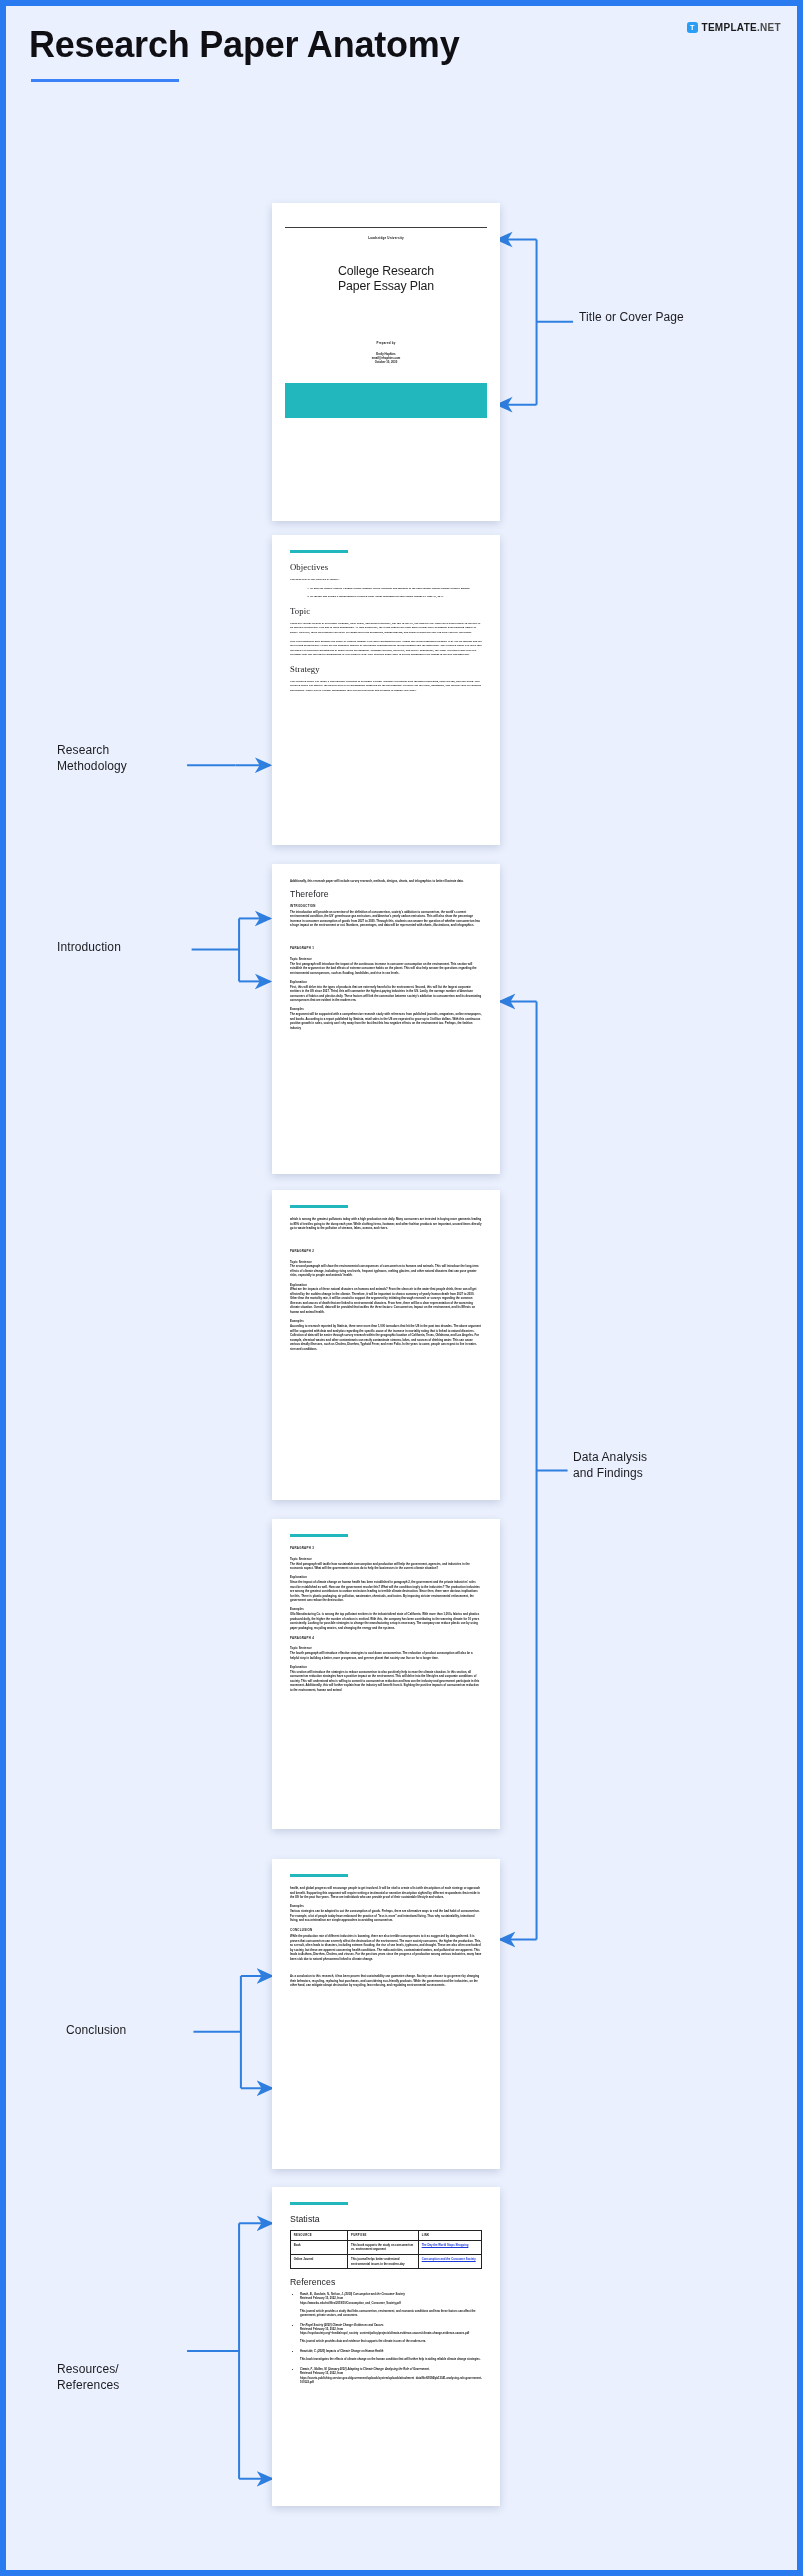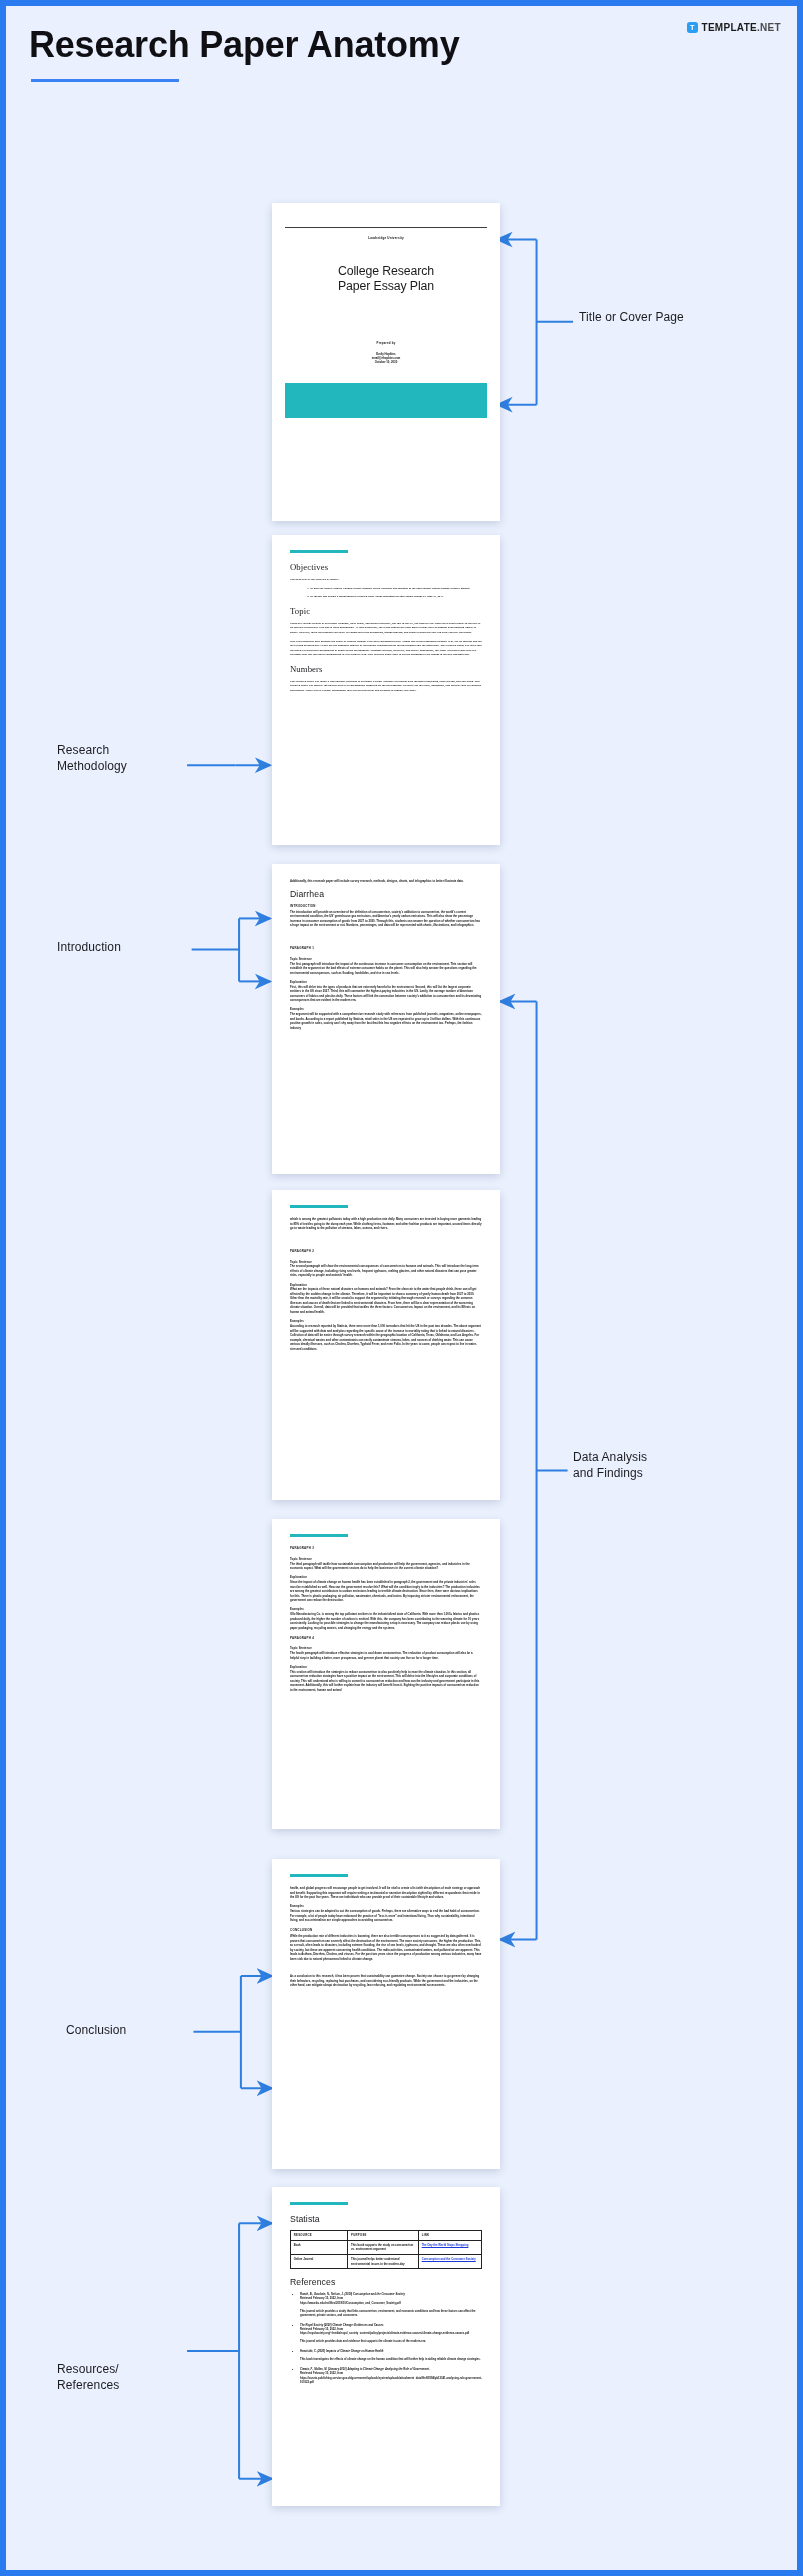--- a/index.html
+++ b/index.html
@@ -186,27 +186,27 @@
   <div class="accent-bar"></div>
   <div class="doc-h1">Objectives</div>
   <p class="doc-p">The objectives of this plan are as follows:</p>
   <ol class="doc-ol">
     <li>To help the Junior Climate Change Science students create strategies and methods in the fight against climate change within 8 months.</li>
     <li>To submit and defend a comprehensive research study about consumerism and climate change by June 16, 2031.</li>
   </ol>
   <div class="doc-h1" style="margin-top:6.4px;">Topic</div>
   <p class="doc-p">There are various records of disastrous typhoons, flash floods, and natural disasters, not just in the US, but globally too. There have been records in the past of an increase in mortality rate due to these phenomena. As time progresses, the warm climate has been more evident and yet humans keep pointing fingers at others. However, these catastrophes can easily be connected to the production, manufacturing, and usage of materials that can easily destroy the planet.</p>
   <p class="doc-p">How can consumers help mitigate the effects of climate change? How does consumerism play a huge role in environmental change? Why are ice melting and sea level rising dramatically? What are the economic impacts of sustainable consumption on the government and the industries? This research paper will delve into the impact of increased consumption of goods on the environment. Through research, interview, and survey approaches, this study will help create effective strategies that can cool down consumerism to save planet Earth. This research paper aims to aid the beginning of the change in terrible consumerism.</p>
-  <div class="doc-h1" style="margin-top:6.4px;">Numbers</div>
+  <div class="doc-h1" style="margin-top:6.4px;">Strategy</div>
   <p class="doc-p">This research paper will follow a conventional structure in academic writing. Students will gather data through researching, interviewing, and surveying. This research paper will identify the positive effects of consumption reduction on the environment. To better aid the study, documents, and records shall be collected and utilized. There will be various respondents that will provide proof and evidence to support this study.</p>
 </div>
 
 <div class="page pg-pad" style="left:272px; top:864px; width:228px; height:310px;">
   <p class="doc-p">Additionally, this research paper will include survey research, methods, designs, charts, and infographics to better illustrate data.</p>
-  <div class="doc-h1" style="margin-top:5.5px;">Diarrhea</div>
+  <div class="doc-h1" style="margin-top:5.5px;">Therefore</div>
   <div class="doc-caps">INTRODUCTION</div>
   <p class="doc-p">The introduction will provide an overview of the definition of consumerism, society's addiction to consumerism, the world's current environmental condition, the US' greenhouse gas emissions, and America's yearly carbon emissions. This will also show the percentage increase in consumer consumption of goods from 2027 to 2030. Through this, students can answer the question of whether consumerism has a huge impact on the environment or not. Numbers, percentages, and data will be represented with charts, illustrations, and infographics.</p>
   <div class="spacer-md"></div>
   <div class="doc-caps">PARAGRAPH 1</div>
   <div class="spacer-sm"></div>
   <div class="doc-lbl">Topic Sentence</div>
   <p class="doc-p">The first paragraph will introduce the impact of the continuous increase in consumer consumption on the environment. This section will establish the argument on the bad effects of extreme consumer habits on the planet. This will also help answer the questions regarding the environmental consequences, such as flooding, landslides, and rise in sea levels.</p>
   <div class="doc-lbl">Explanation</div>
   <p class="doc-p">First, this will delve into the types of products that are extremely harmful to the environment. Second, this will list the largest corporate emitters in the US since 2027. Third, this will summarize the highest-paying industries in the US. Lastly, the average number of American consumers of fabrics and plastics daily. These factors will link the connection between society's addiction to consumerism and its devastating consequences that are evident in the modern era.</p>
   <div class="doc-lbl">Examples</div>

